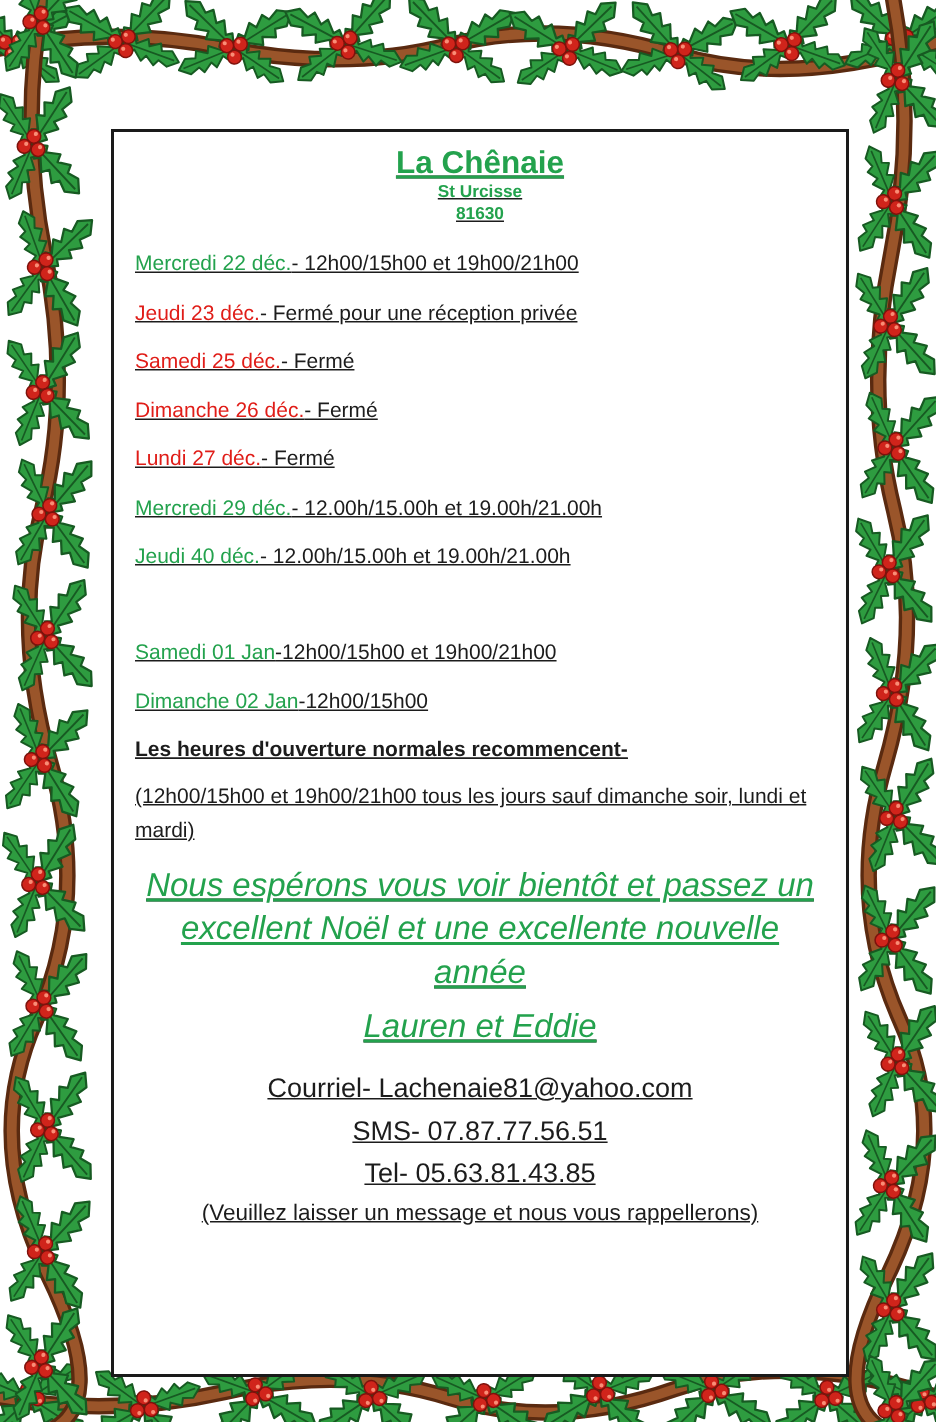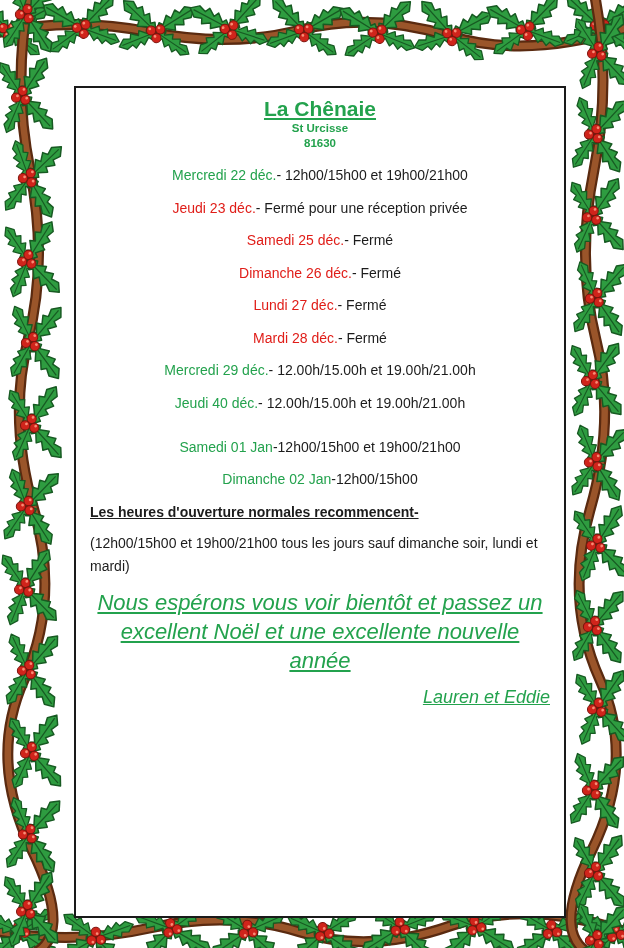--- a/index.html
+++ b/index.html
@@ -15,39 +15,39 @@
   .garland{position:absolute;left:0;top:0;width:624px;height:948px;pointer-events:none;}
   .branch-outer{fill:none;stroke:var(--branch-dark);stroke-width:11;stroke-linecap:round;}
   .branch-inner{fill:none;stroke:var(--branch);stroke-width:6.5;stroke-linecap:round;}
   .leaf-body{fill:var(--leaf);stroke:var(--leaf-dark);stroke-width:1.2;stroke-linejoin:round;}
   .leaf-vein{fill:none;stroke:var(--leaf-dark);stroke-width:1;}
   .berry{fill:var(--berry);stroke:var(--berry-dark);stroke-width:1;}
   .berry-shine{fill:var(--berry-shine);stroke:none;}
 
   .content-box{position:absolute;left:74px;top:86px;width:492px;height:832px;
     box-sizing:border-box;background:#fff;border:2px solid #1a1a1a;
-    padding:9px 14px 12px 14px;}
+    padding:9px 14px 12px 14px;text-decoration:underline;}
   h1.title{margin:0;font-size:21px;line-height:24px;font-weight:bold;
     color:var(--text-green);text-align:center;text-decoration:underline;}
   .subtitle{font-size:11.5px;line-height:15px;font-weight:600;
     color:var(--text-green);text-align:center;}
-  .schedule{margin-top:16px;text-align:center;}
+  .schedule{margin-top:16px;}
   .row{margin:0 0 16.5px 0;font-size:14px;line-height:16px;}
-  .january{margin-top:28px;}
+  .january{margin-top:48px;}
   .seg{white-space:pre-wrap;}
   .green{color:var(--text-green);white-space:pre-wrap;}
   .red{color:var(--text-red);white-space:pre-wrap;}
   .black{color:var(--ink);}
   .normal-heading{margin:10px 0 12px 0;font-size:14px;line-height:16px;
     font-weight:bold;text-decoration:underline;}
   .normal-detail{margin:0;font-size:14px;line-height:23px;}
   .message{margin:10px 0 0 0;font-size:22px;line-height:29px;font-style:italic;
     color:var(--text-green);text-decoration:underline;text-align:center;}
-  .signature{margin:8px 0 0 0;font-size:18px;line-height:28px;font-style:italic;
-    color:var(--text-green);text-decoration:underline;text-align:right;}
+  .signature{margin:8px 0 0 0;font-size:22px;line-height:28px;font-style:italic;
+    color:var(--text-green);text-decoration:underline;text-align:center;}
   .contact{margin-top:13px;text-align:center;}
   .contact-line{font-size:18px;line-height:28.5px;}
   .contact-note{font-size:15px;line-height:23px;}
 </style>
 </head>
 <body>
 
 <div class="page">
 
   <svg class="garland" viewBox="0 0 624 948" xmlns="http://www.w3.org/2000/svg" aria-hidden="true">
@@ -141,31 +141,36 @@
     <h1 class="title">La Chênaie</h1>
     <div class="subtitle">St Urcisse</div>
     <div class="subtitle">81630</div>
 
     <div class="schedule">
       <p class="row"><span class="seg green">Mercredi 22 déc.</span><span class="seg black">- 12h00/15h00 et 19h00/21h00</span><span class="seg"></span></p>
       <p class="row"><span class="seg red">Jeudi 23 déc.</span><span class="seg black">- Fermé pour une réception privée</span><span class="seg"></span></p>
       <p class="row"><span class="seg red">Samedi 25 déc.</span><span class="seg black">- Fermé</span><span class="seg"></span></p>
       <p class="row"><span class="seg red">Dimanche 26 déc.</span><span class="seg black">- Fermé</span><span class="seg"></span></p>
       <p class="row"><span class="seg red">Lundi 27 déc.</span><span class="seg black">- Fermé</span><span class="seg"></span></p>
-      <p class="row"><span class="seg red">Mardi 28 déc.</span><span class="seg black">- Fermé</span><span class="seg"></span></p>
       <p class="row"><span class="seg green">Mercredi 29 déc.</span><span class="seg black">- 12.00h/15.00h et 19.00h/21.00h</span><span class="seg"></span></p>
       <p class="row"><span class="seg green">Jeudi 40 déc.</span><span class="seg black">- 12.00h/15.00h et 19.00h/21.00h</span><span class="seg"></span></p>
 
       <div class="january">
         <p class="row"><span class="seg green">Samedi 01 Jan</span><span class="seg black">-12h00/15h00 et 19h00/21h00</span></p>
         <p class="row"><span class="seg green">Dimanche 02 Jan</span><span class="seg black">-12h00/15h00</span></p>
       </div>
     </div>
 
     <p class="normal-heading">Les heures d'ouverture normales recommencent-</p>
     <p class="normal-detail">(12h00/15h00 et 19h00/21h00 tous les jours sauf dimanche soir, lundi et mardi)</p>
 
     <p class="message">Nous espérons vous voir bientôt et passez un excellent Noël et une excellente nouvelle année</p>
     <p class="signature">Lauren et Eddie</p>
 
+    <div class="contact">
+      <div class="contact-line">Courriel- Lachenaie81@yahoo.com</div>
+      <div class="contact-line">SMS- 07.87.77.56.51</div>
+      <div class="contact-line">Tel- 05.63.81.43.85</div>
+      <div class="contact-note">(Veuillez laisser un message et nous vous rappellerons)</div>
+    </div>
 
   </div>
 </div>
 
 </body></html>

